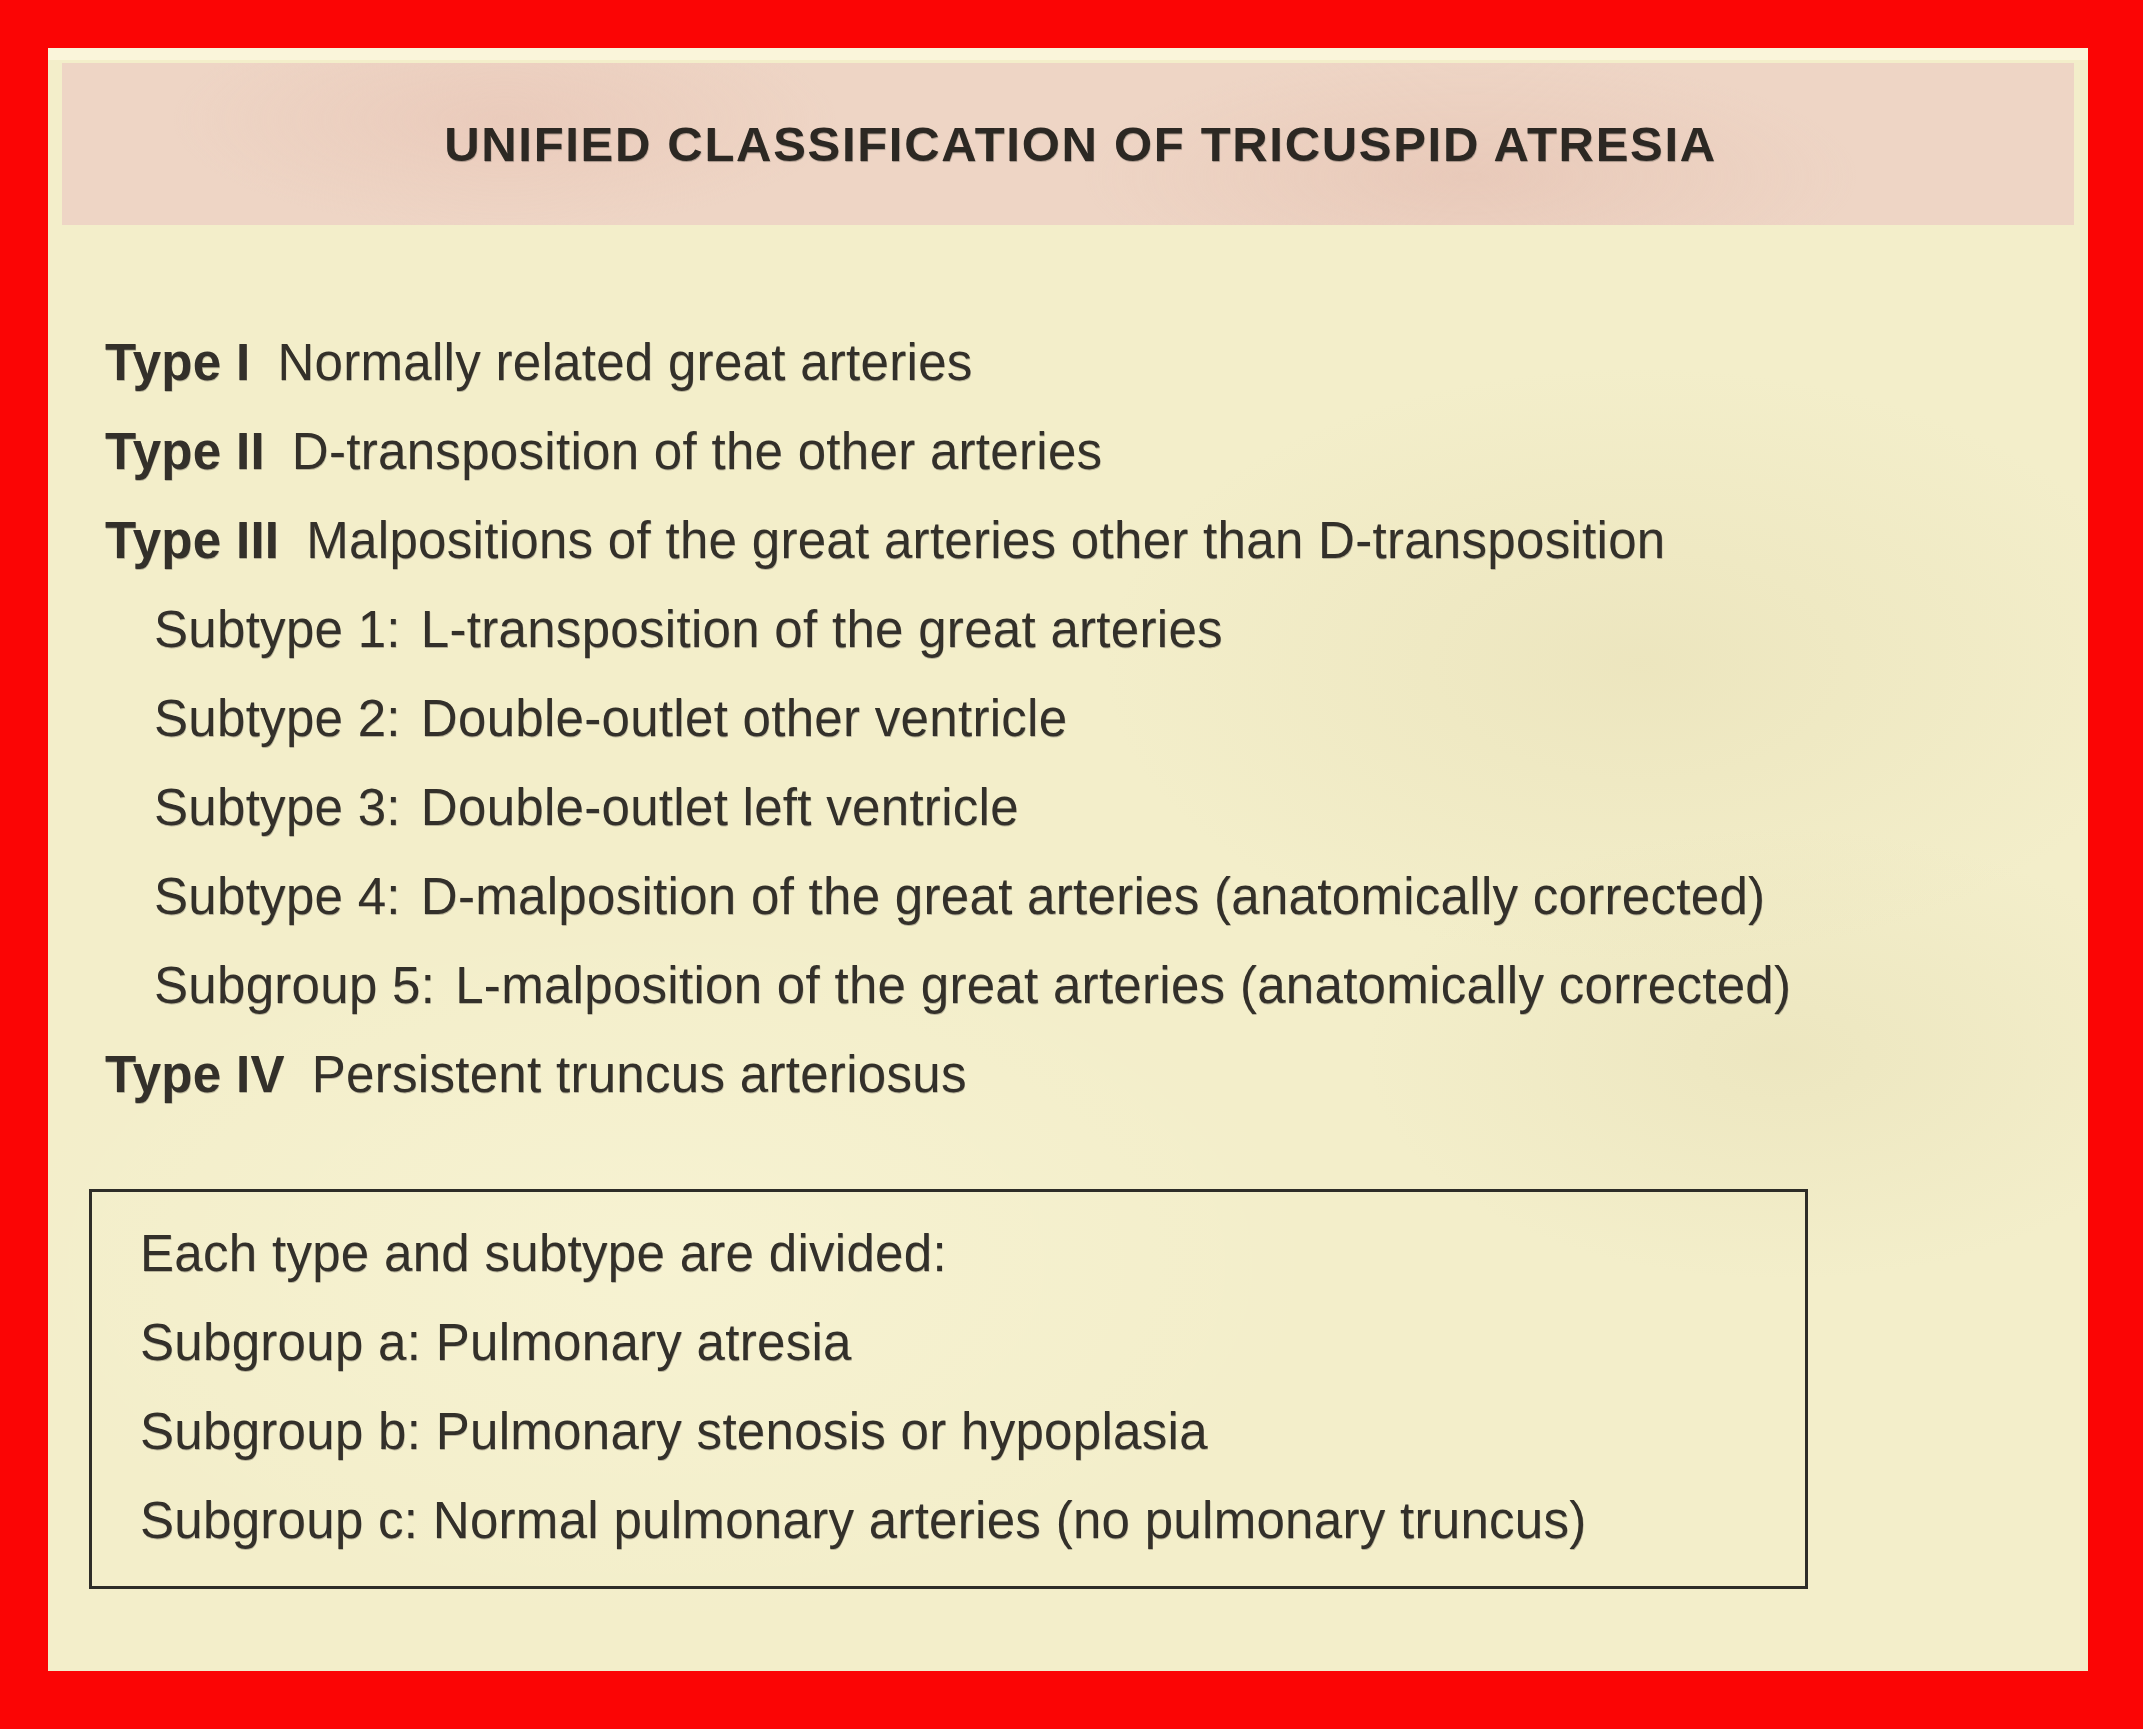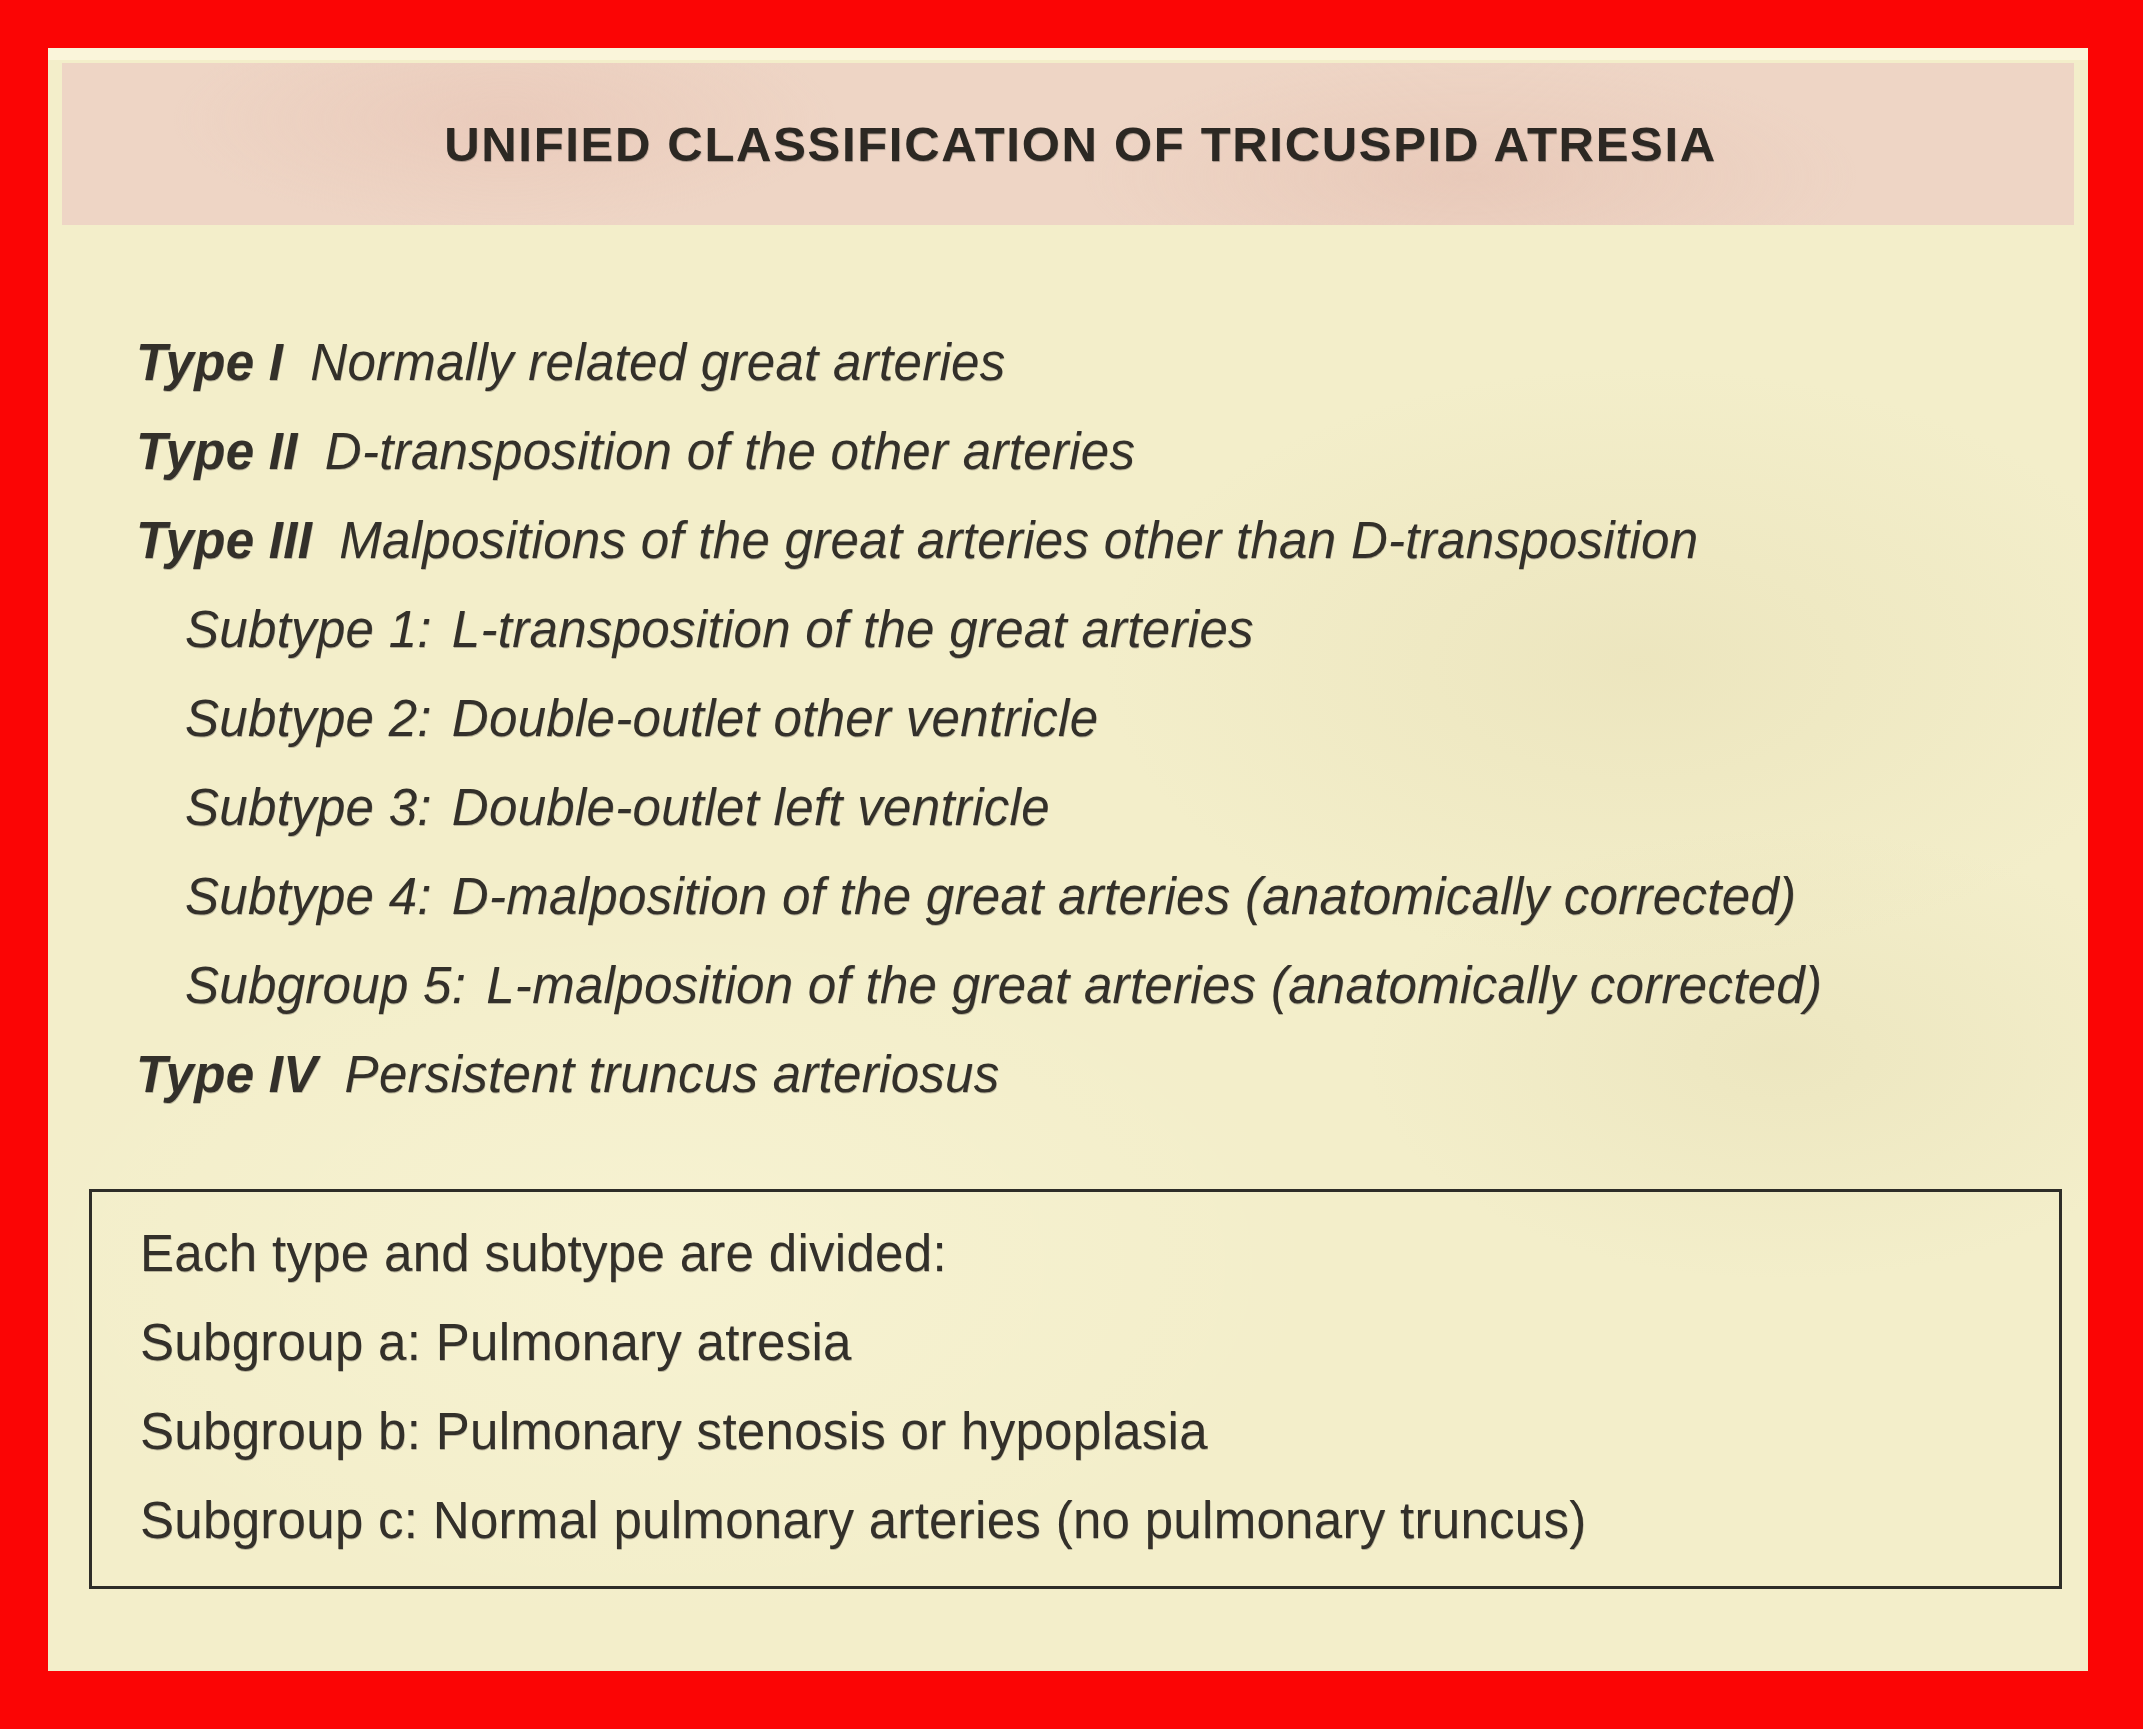--- a/index.html
+++ b/index.html
@@ -48,40 +48,39 @@
     font-size:49px;
     font-weight:700;
     letter-spacing:1.7px;
     color:var(--title-text);
     text-shadow:0.5px 0.9px 0.7px rgba(44,40,35,0.35);
     white-space:nowrap;
     margin-left:25px;
   }
   .classification{
     margin-top:93px;
-    padding-left:88px;
+    padding-left:57px;
     font-size:51px;
     letter-spacing:0.3px;
     color:var(--body-text);
-    font-style:italic;
   }
   .row{
     height:89px;
     line-height:89px;
     white-space:nowrap;
     text-shadow:0.4px 0.8px 0.6px rgba(55,50,42,0.30);
   }
   .row.indent{padding-left:49px;}
   .row .label{display:inline-block;}
   .row.type .label{font-weight:700;margin-right:27px;}
   .row.indent .label{margin-right:20px;}
   .subgroup-box{
     margin-top:70px;
     margin-left:41px;
-    width:1973px;
+    width:1719px;
     border:3.4px solid var(--box-border);
     padding:17px 17px 20.4px 48px;
     font-size:51px;
     letter-spacing:0.3px;
     color:var(--body-text);
   }
   .subgroup-box .line{
     height:89px;
     line-height:89px;
     white-space:nowrap;

